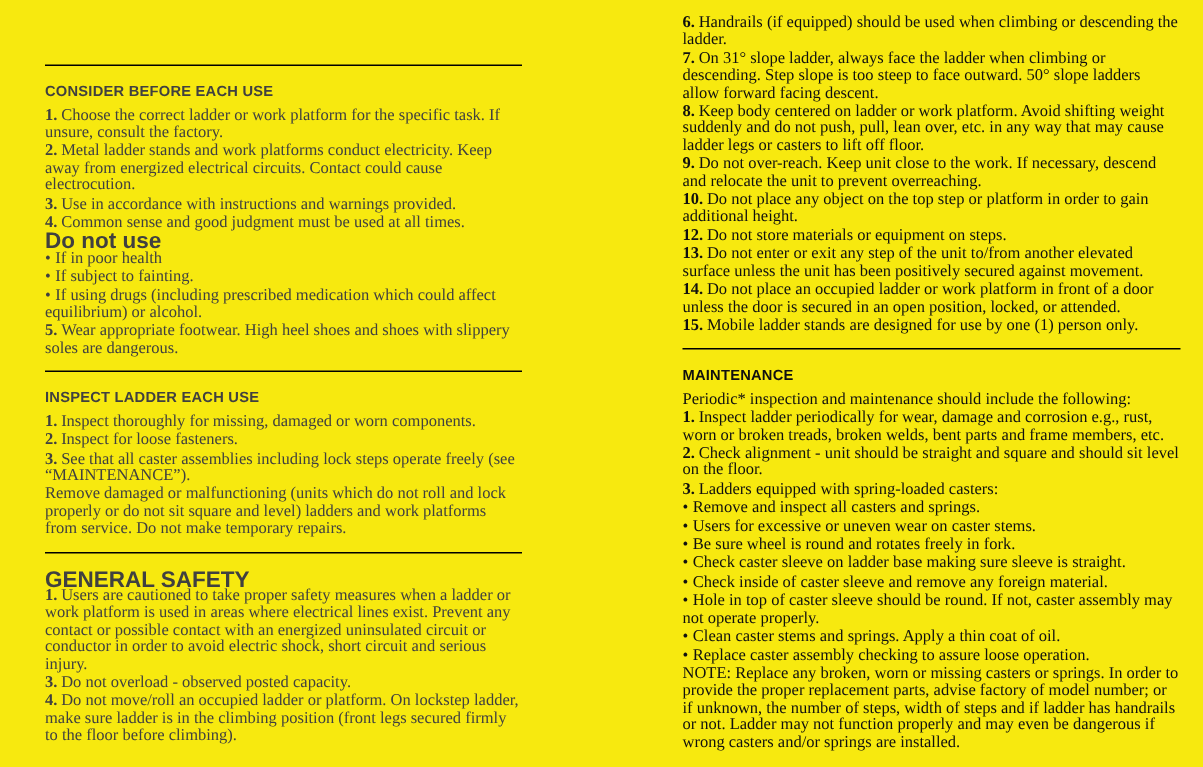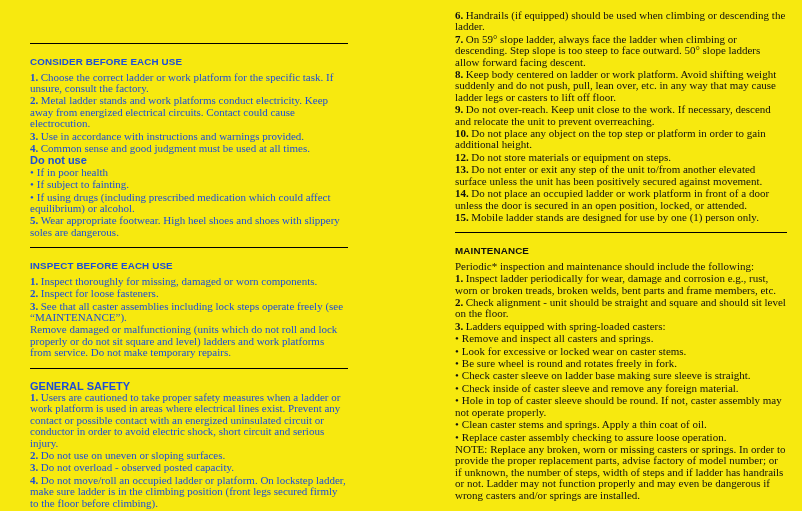--- a/index.html
+++ b/index.html
@@ -28,79 +28,78 @@
     font-family:"Liberation Sans", sans-serif;
     font-weight:700;
     font-size:9.8px;
     line-height:11.5px;
     letter-spacing:.15px;
     margin:0 0 4px 0;
   }
   .subheading{
     font-family:"Liberation Sans", sans-serif;
     font-weight:700;
-    font-size:11px;
+    font-size:15px;
     line-height:11.4px;
     margin:0;
   }
   .para{
     margin:0 0 1px 0;
     font-size:11px;
     line-height:11.4px;
   }
   .lead{font-weight:700;margin-right:2.5px;}
   .bullet-glyph{margin-right:3px;}
 </style>
 </head>
 <body style="background: rgb(247, 233, 15);">
 
 <div class="page">
-  <div class="col col-left" style="color: #1d4ed8;">
+  <div class="col col-left" style="color: #404040;">
       <div class="rule" style="border-top-color: rgb(0, 0, 0);"></div>
       <h2 class="heading">CONSIDER BEFORE EACH USE</h2>
       <p class="para"><span class="lead">1.</span><span>Choose the correct ladder or work platform for the specific task. If unsure, consult the factory.</span></p>
       <p class="para"><span class="lead">2.</span><span>Metal ladder stands and work platforms conduct electricity. Keep away from energized electrical circuits. Contact could cause electrocution.</span></p>
       <p class="para"><span class="lead">3.</span><span>Use in accordance with instructions and warnings provided.</span></p>
       <p class="para"><span class="lead">4.</span><span>Common sense and good judgment must be used at all times.</span></p>
       <h3 class="subheading">Do not use</h3>
       <p class="para"><span class="bullet-glyph">•</span><span>If in poor health</span></p>
       <p class="para"><span class="bullet-glyph">•</span><span>If subject to fainting.</span></p>
       <p class="para"><span class="bullet-glyph">•</span><span>If using drugs (including prescribed medication which could affect equilibrium) or alcohol.</span></p>
       <p class="para"><span class="lead">5.</span><span>Wear appropriate footwear. High heel shoes and shoes with slippery soles are dangerous.</span></p>
       <div class="rule" style="border-top-color: rgb(0, 0, 0);"></div>
-      <h2 class="heading">INSPECT BEFORE EACH USE</h2>
+      <h2 class="heading">INSPECT LADDER EACH USE</h2>
       <p class="para"><span class="lead">1.</span><span>Inspect thoroughly for missing, damaged or worn components.</span></p>
       <p class="para"><span class="lead">2.</span><span>Inspect for loose fasteners.</span></p>
       <p class="para"><span class="lead">3.</span><span>See that all caster assemblies including lock steps operate freely (see “MAINTENANCE”).</span></p>
       <p class="para">Remove damaged or malfunctioning (units which do not roll and lock properly or do not sit square and level) ladders and work platforms from service. Do not make temporary repairs.</p>
       <div class="rule" style="border-top-color: rgb(0, 0, 0);"></div>
       <h3 class="subheading">GENERAL SAFETY</h3>
       <p class="para"><span class="lead">1.</span><span>Users are cautioned to take proper safety measures when a ladder or work platform is used in areas where electrical lines exist. Prevent any contact or possible contact with an energized uninsulated circuit or conductor in order to avoid electric shock, short circuit and serious injury.</span></p>
-      <p class="para"><span class="lead">2.</span><span>Do not use on uneven or sloping surfaces.</span></p>
       <p class="para"><span class="lead">3.</span><span>Do not overload - observed posted capacity.</span></p>
       <p class="para"><span class="lead">4.</span><span>Do not move/roll an occupied ladder or platform. On lockstep ladder, make sure ladder is in the climbing position (front legs secured firmly to the floor before climbing).</span></p>
     </div>
   <div class="col col-right" style="color: rgb(16, 16, 16);">
       <p class="para"><span class="lead">6.</span><span>Handrails (if equipped) should be used when climbing or descending the ladder.</span></p>
-      <p class="para"><span class="lead">7.</span><span>On 59° slope ladder, always face the ladder when climbing or descending. Step slope is too steep to face outward. 50° slope ladders allow forward facing descent.</span></p>
+      <p class="para"><span class="lead">7.</span><span>On 31° slope ladder, always face the ladder when climbing or descending. Step slope is too steep to face outward. 50° slope ladders allow forward facing descent.</span></p>
       <p class="para"><span class="lead">8.</span><span>Keep body centered on ladder or work platform. Avoid shifting weight suddenly and do not push, pull, lean over, etc. in any way that may cause ladder legs or casters to lift off floor.</span></p>
       <p class="para"><span class="lead">9.</span><span>Do not over-reach. Keep unit close to the work. If necessary, descend and relocate the unit to prevent overreaching.</span></p>
       <p class="para"><span class="lead">10.</span><span>Do not place any object on the top step or platform in order to gain additional height.</span></p>
       <p class="para"><span class="lead">12.</span><span>Do not store materials or equipment on steps.</span></p>
       <p class="para"><span class="lead">13.</span><span>Do not enter or exit any step of the unit to/from another elevated surface unless the unit has been positively secured against movement.</span></p>
       <p class="para"><span class="lead">14.</span><span>Do not place an occupied ladder or work platform in front of a door unless the door is secured in an open position, locked, or attended.</span></p>
       <p class="para"><span class="lead">15.</span><span>Mobile ladder stands are designed for use by one (1) person only.</span></p>
       <div class="rule" style="border-top-color: rgb(0, 0, 0);"></div>
       <h2 class="heading">MAINTENANCE</h2>
       <p class="para">Periodic* inspection and maintenance should include the following:</p>
       <p class="para"><span class="lead">1.</span><span>Inspect ladder periodically for wear, damage and corrosion e.g., rust, worn or broken treads, broken welds, bent parts and frame members, etc.</span></p>
       <p class="para"><span class="lead">2.</span><span>Check alignment - unit should be straight and square and should sit level on the floor.</span></p>
       <p class="para"><span class="lead">3.</span><span>Ladders equipped with spring-loaded casters:</span></p>
       <p class="para"><span class="bullet-glyph">•</span><span>Remove and inspect all casters and springs.</span></p>
-      <p class="para"><span class="bullet-glyph">•</span><span>Look for excessive or locked wear on caster stems.</span></p>
+      <p class="para"><span class="bullet-glyph">•</span><span>Users for excessive or uneven wear on caster stems.</span></p>
       <p class="para"><span class="bullet-glyph">•</span><span>Be sure wheel is round and rotates freely in fork.</span></p>
       <p class="para"><span class="bullet-glyph">•</span><span>Check caster sleeve on ladder base making sure sleeve is straight.</span></p>
       <p class="para"><span class="bullet-glyph">•</span><span>Check inside of caster sleeve and remove any foreign material.</span></p>
       <p class="para"><span class="bullet-glyph">•</span><span>Hole in top of caster sleeve should be round. If not, caster assembly may not operate properly.</span></p>
       <p class="para"><span class="bullet-glyph">•</span><span>Clean caster stems and springs. Apply a thin coat of oil.</span></p>
       <p class="para"><span class="bullet-glyph">•</span><span>Replace caster assembly checking to assure loose operation.</span></p>
       <p class="para">NOTE: Replace any broken, worn or missing casters or springs. In order to provide the proper replacement parts, advise factory of model number; or if unknown, the number of steps, width of steps and if ladder has handrails or not. Ladder may not function properly and may even be dangerous if wrong casters and/or springs are installed.</p>
     </div>
 </div>
 

